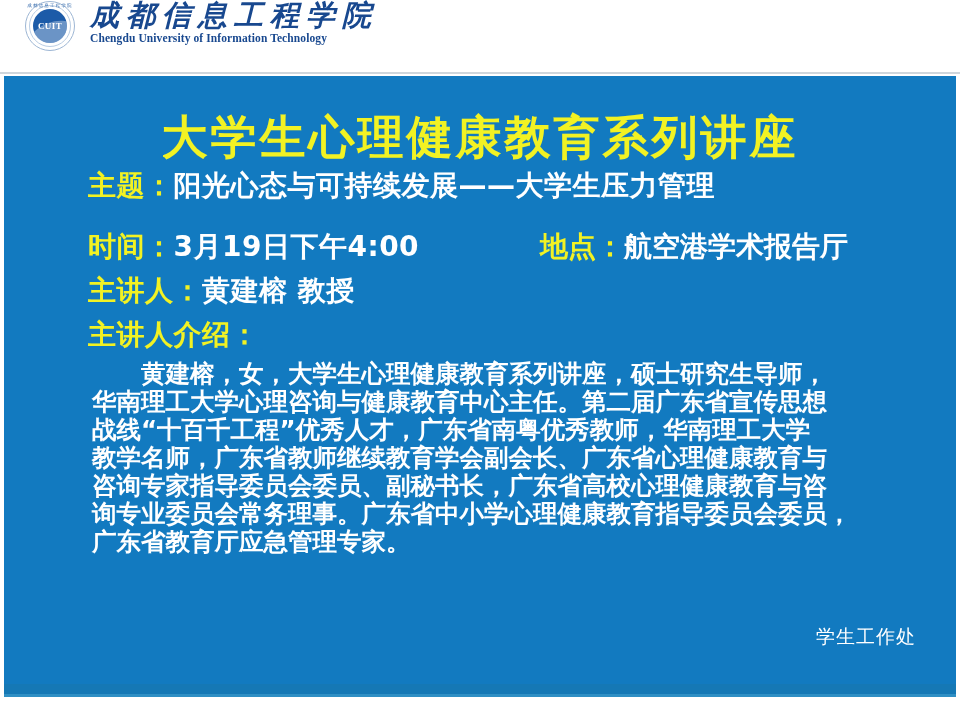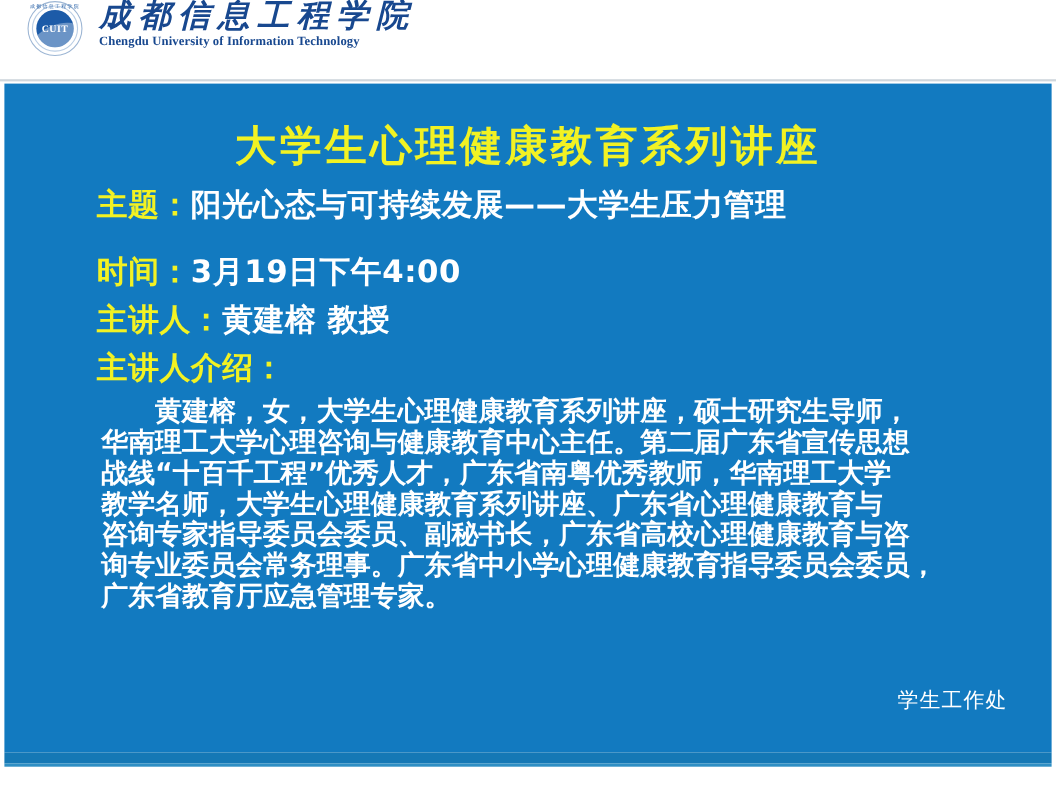--- a/index.html
+++ b/index.html
@@ -154,21 +154,21 @@
   }
 
   
   .title {
     position: absolute;
     left: 0;
     top: 36px;
     width: 952px;
     text-align: center;
     color: #f2f223;
-    font-size: 38px;
+    font-size: 46px;
     font-weight: bold;
     letter-spacing: 3px;
     line-height: 1.1;
     white-space: nowrap;
   }
 
   .line {
     position: absolute;
     left: 84px;
     color: #ffffff;
@@ -245,32 +245,35 @@
     <div class="title">大学生心理健康教育系列讲座</div>
 
     <div class="line row-subject">
       <span class="lbl">主题：</span><span>阳光心态与可持续发展——大学生压力管理</span>
     </div>
 
     <div class="line row-when">
       <span class="lbl">时间：</span><span>3月19日下午4:00</span>
     </div>
 
+    <div class="row-where">
+      <span class="lbl">地点：</span><span>航空港学术报告厅</span>
+    </div>
 
     <div class="line row-speaker">
       <span class="lbl">主讲人：</span><span>黄建榕  教授</span>
     </div>
 
     <div class="line row-introhd">主讲人介绍：</div>
 
     <div class="bio">
       <p class="first">黄建榕，女，大学生心理健康教育系列讲座，硕士研究生导师，</p>
       <p>华南理工大学心理咨询与健康教育中心主任。第二届广东省宣传思想</p>
       <p>战线“十百千工程”优秀人才，广东省南粤优秀教师，华南理工大学</p>
-      <p>教学名师，大学生心理健康教育系列讲座、广东省心理健康教育与</p>
+      <p>教学名师，广东省教师继续教育学会副会长、广东省心理健康教育与</p>
       <p>咨询专家指导委员会委员、副秘书长，广东省高校心理健康教育与咨</p>
       <p>询专业委员会常务理事。广东省中小学心理健康教育指导委员会委员，</p>
       <p>广东省教育厅应急管理专家。</p>
     </div>
 
     <div class="signoff">学生工作处</div>
 
   </div>
 
   <div class="panel-bottom-band"></div>

